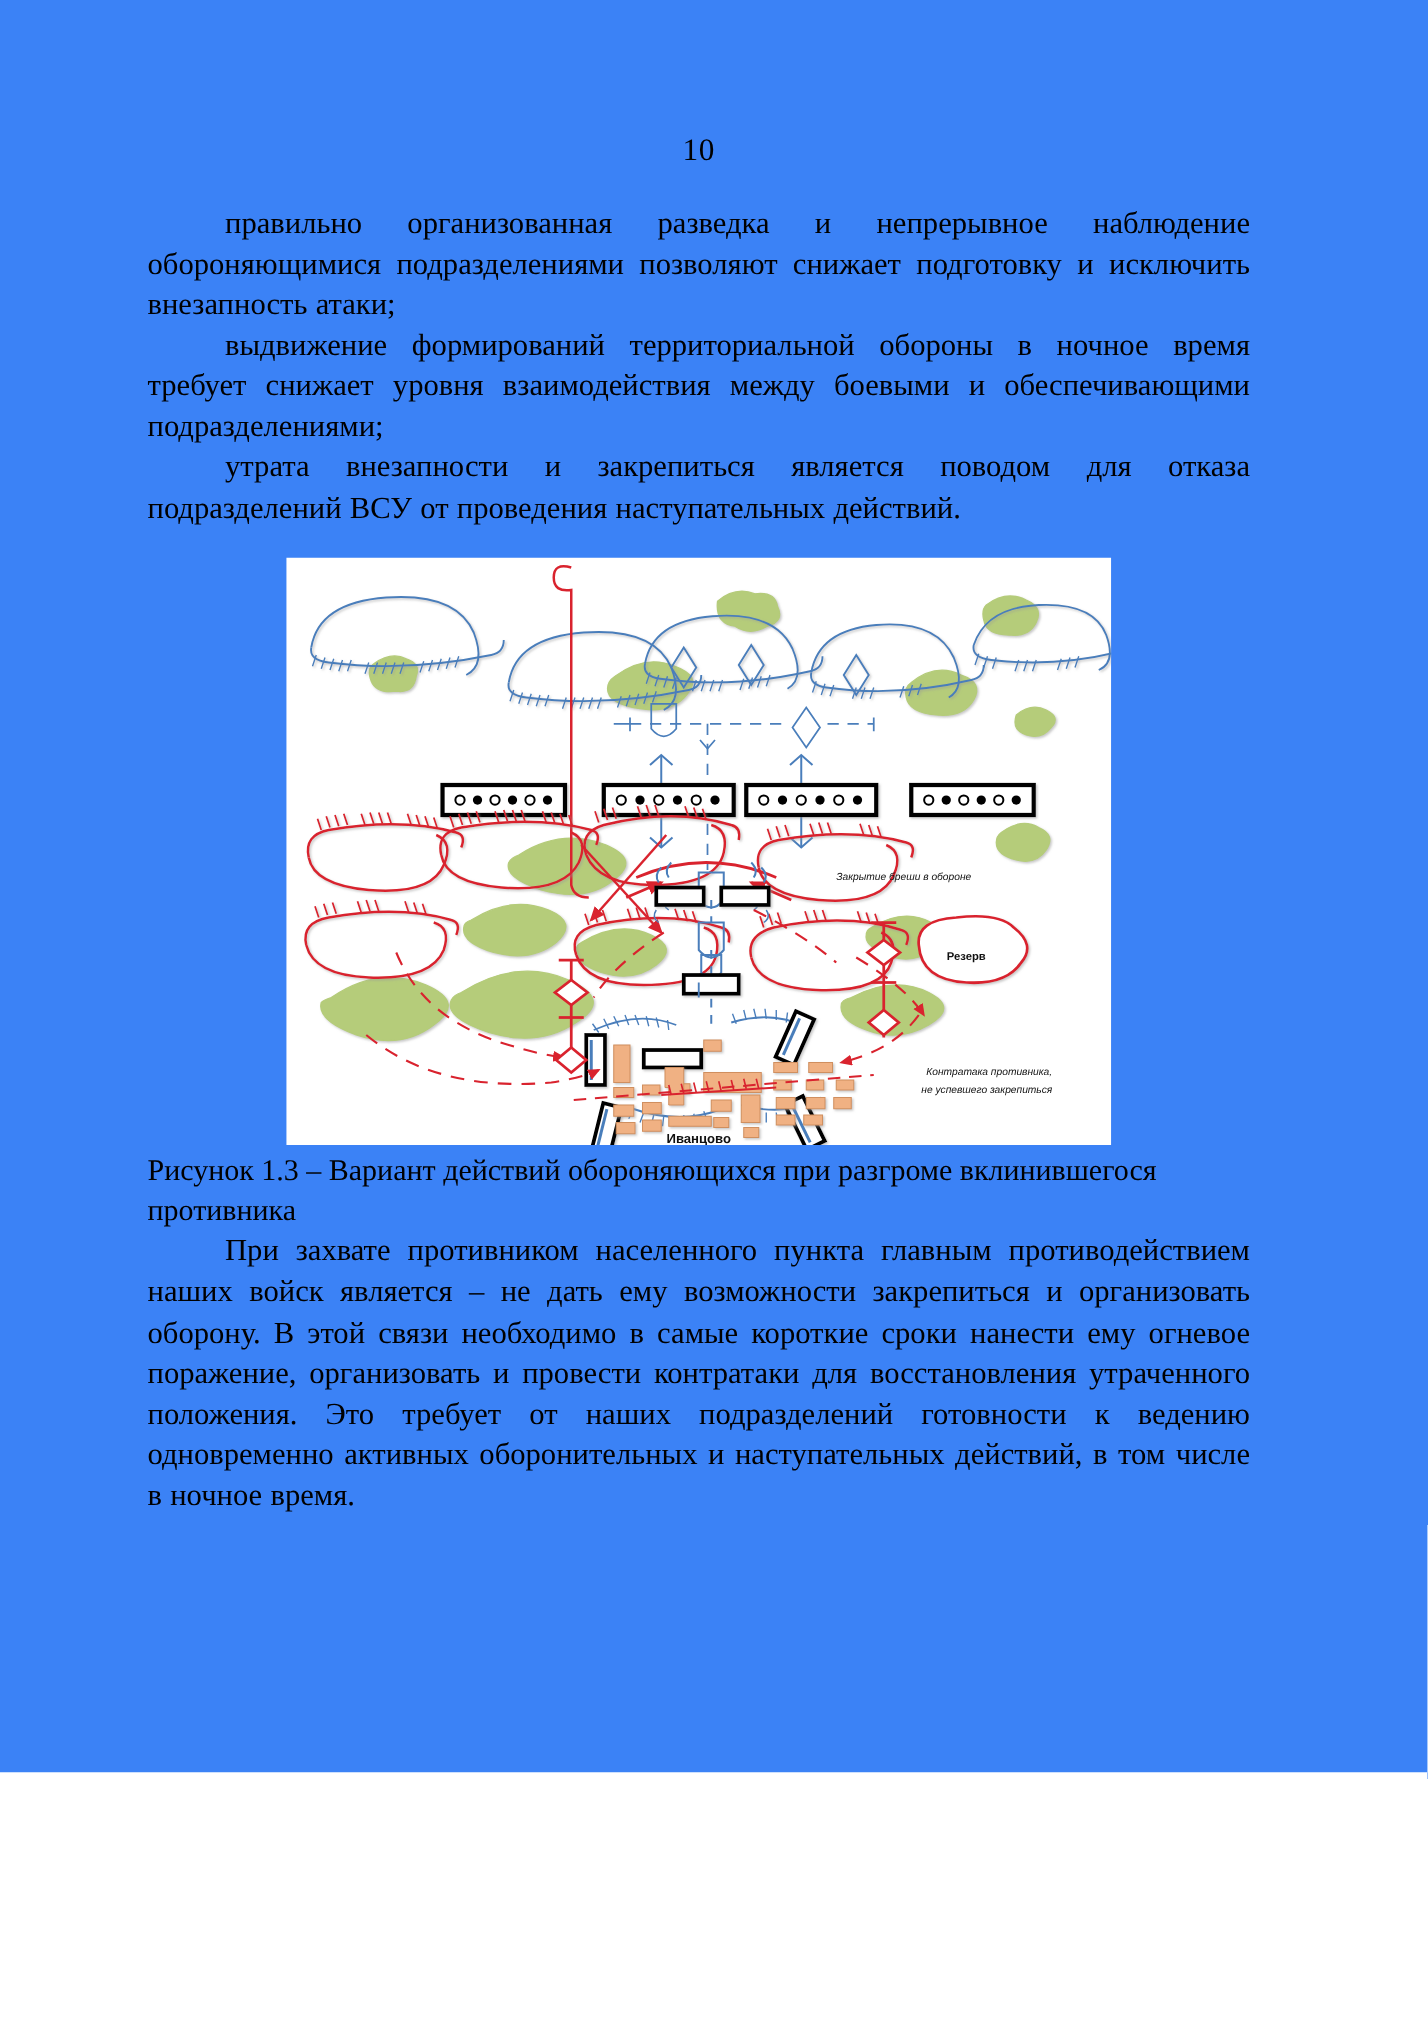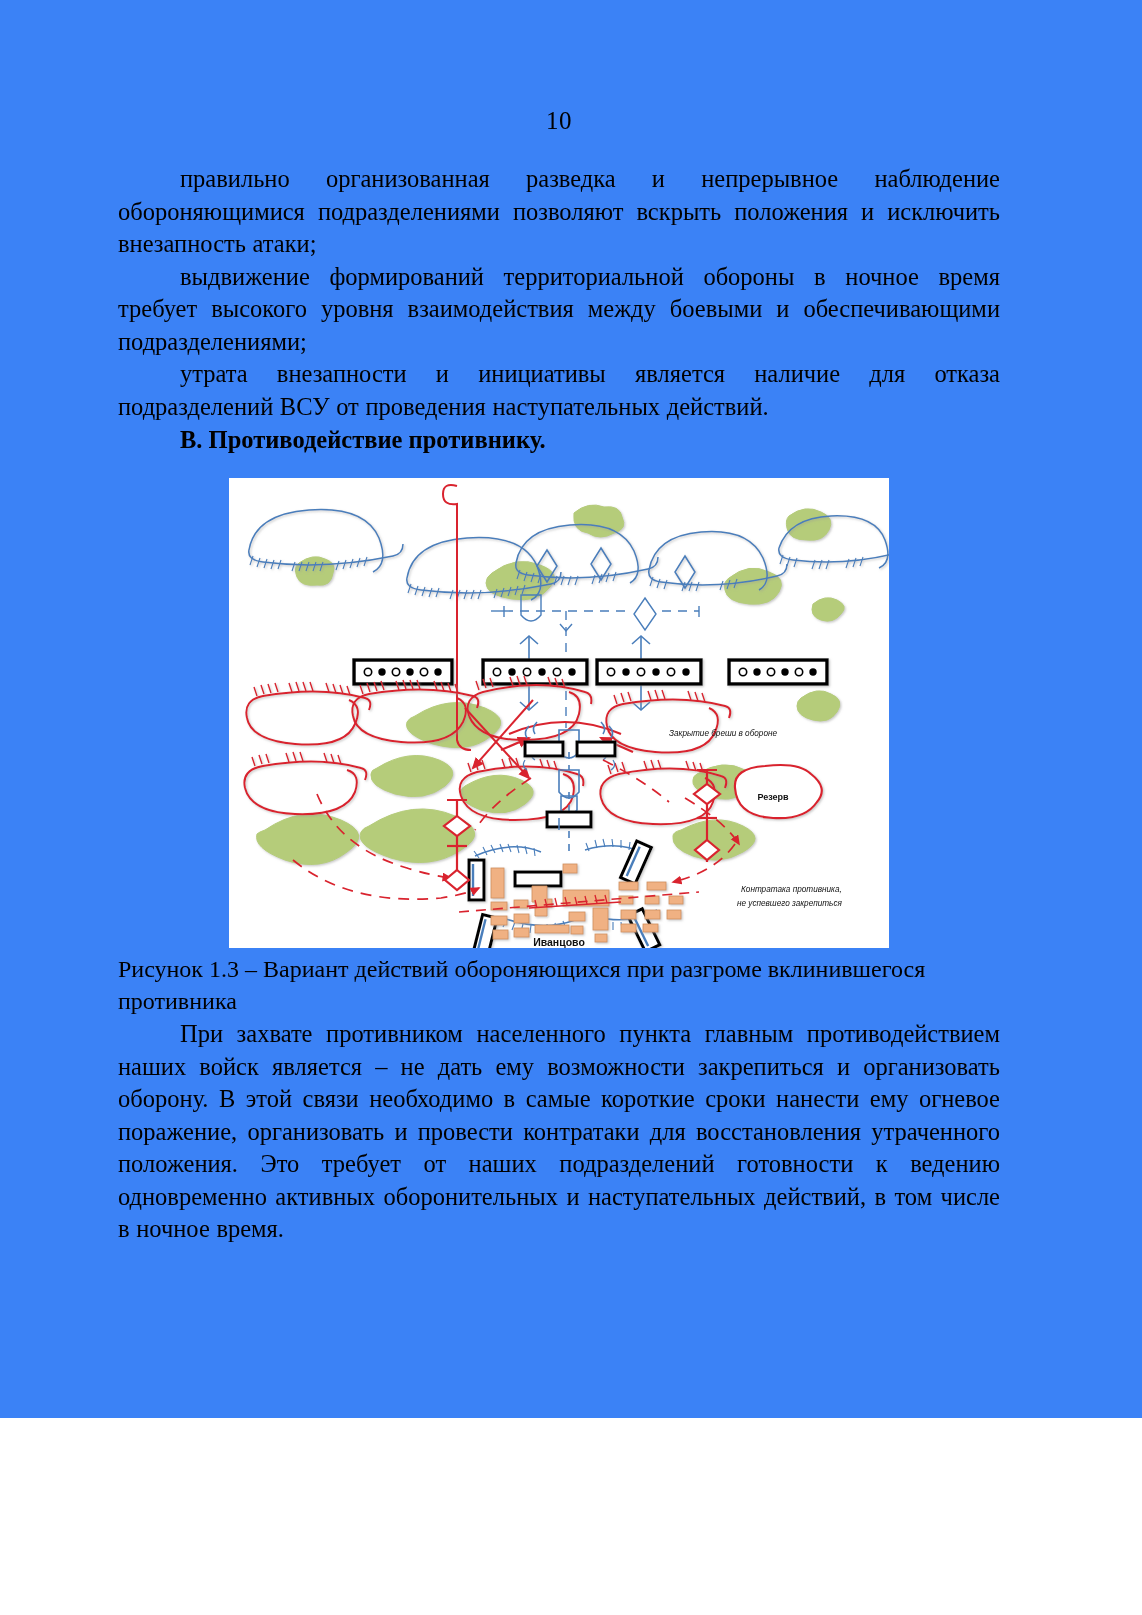--- a/index.html
+++ b/index.html
@@ -86,25 +86,24 @@
 </style>
 </head>
 <body>
 
 <div class="page">
 
   <div class="content">
 
     <div class="page-number">10</div>
 
-    <p class="body-par first-par">правильно организованная разведка и непрерывное наблюдение обороняющимися подразделениями позволяют вскрыть положения и исключить внезапность атаки;</p>
-    <p class="body-par">выдвижение формирований территориальной обороны в ночное время требует высокого уровня взаимодействия между боевыми и обеспечивающими подразделениями;</p>
-    <p class="body-par">утрата внезапности и инициативы является наличие для отказа подразделений ВСУ от проведения наступательных действий.</p>
-
-    <p class="heading-par">В. Противодействие противнику.</p>
+    <p class="body-par first-par">правильно организованная разведка и непрерывное наблюдение обороняющимися подразделениями позволяют снижает подготовку и исключить внезапность атаки;</p>
+    <p class="body-par">выдвижение формирований территориальной обороны в ночное время требует снижает уровня взаимодействия между боевыми и обеспечивающими подразделениями;</p>
+    <p class="body-par">утрата внезапности и закрепиться является поводом для отказа подразделений ВСУ от проведения наступательных действий.</p>
+
 
     <div class="figure-wrap">
       <svg class="tactical" width="660" height="470" viewBox="0 0 660 470">
         <defs>
           <marker id="arrRed" markerWidth="7" markerHeight="7" refX="5" refY="2.6" orient="auto">
             <path d="M0,0 L6,2.6 L0,5.2 Z" fill="#d9232e"></path>
           </marker>
           <marker id="arrBlue" markerWidth="7" markerHeight="7" refX="5" refY="2.6" orient="auto">
             <path d="M0,0 L6,2.6 L0,5.2 Z" fill="#4a7ebb"></path>
           </marker>

